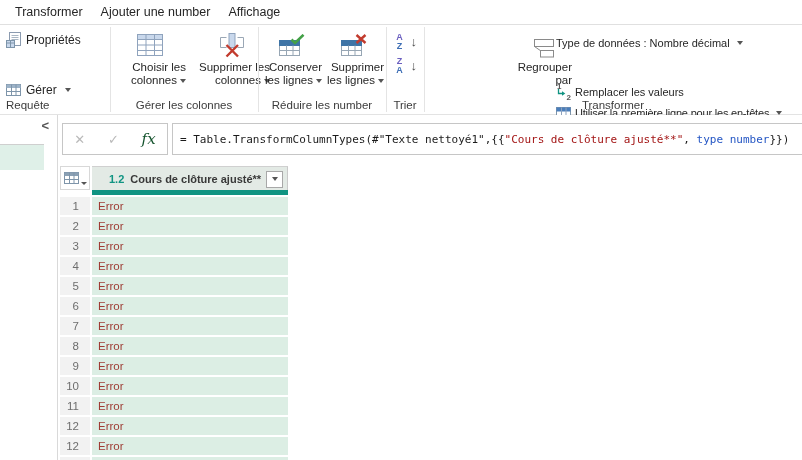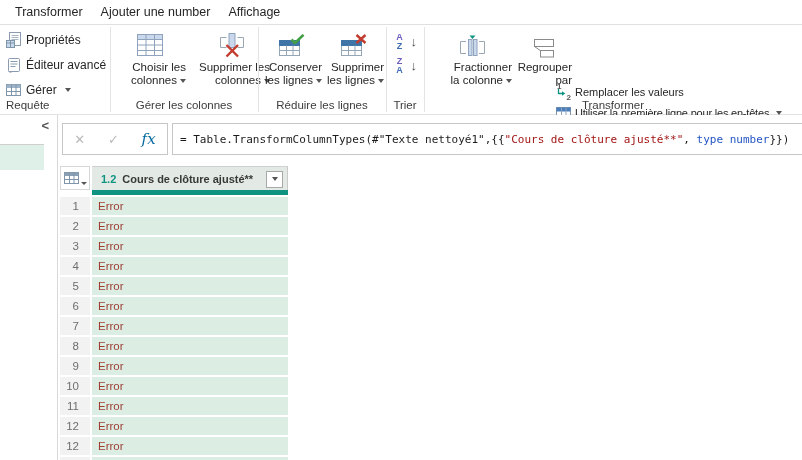--- a/index.html
+++ b/index.html
@@ -41,32 +41,32 @@
   .content{position:absolute;top:115px;left:0;width:802px;height:345px;background:#fff;}
   .left-pane{position:absolute;left:0;top:0;width:58px;height:345px;border-right:1px solid #d9d9d9;background:#fff;}
   .collapse-btn{position:absolute;right:8px;top:3px;font-size:13px;font-weight:bold;color:#555;cursor:default;}
   .query-item{position:absolute;left:0;top:29px;width:44px;height:26px;background:#dff0e8;border-top:1px solid #cfcfcf;}
   .main{position:absolute;left:58px;top:0;width:744px;height:345px;overflow:hidden;}
 
   
   .fxbox{position:absolute;left:4px;top:8px;width:106px;height:32px;border:1px solid #c6c6c6;background:#fff;
     display:flex;align-items:center;justify-content:space-around;}
   .fx-cancel,.fx-check{color:#b9b9b9;font-size:13px;font-weight:bold;cursor:default;}
-  .fx-fn{font-family:"DejaVu Serif","Liberation Serif",serif;font-style:italic;font-size:15px;color:#0369a1;cursor:default;}
+  .fx-fn{font-family:"DejaVu Serif","Liberation Serif",serif;font-style:italic;font-size:15px;color:#14532d;cursor:default;}
   .formula-box{position:absolute;left:114px;top:8px;width:642px;height:32px;border:1px solid #c6c6c6;background:#fff;
     display:flex;align-items:center;padding-left:7px;
     font-family:"DejaVu Sans Mono","Liberation Mono",monospace;font-size:11px;white-space:pre;overflow:hidden;}
   .seg-plain{color:#1b1b1b}.seg-string{color:var(--string-red)}.seg-keyword{color:var(--keyword-blue)}
 
   
   .corner-cell{position:absolute;left:2px;top:51px;width:30px;height:24px;background:#fff;border:1px solid #d8d8d8;
     display:flex;align-items:center;justify-content:center;gap:2px;}
   .corner-caret{width:0;height:0;border-left:3px solid transparent;border-right:3px solid transparent;border-top:3.5px solid #555;align-self:flex-end;margin-bottom:4px;}
   .col-header{position:absolute;left:34px;top:51px;width:196px;height:24px;background:#e3eae5;
-    border-top:1px solid #d0d0d0;border-right:1px solid #c9c9c9;display:flex;align-items:center;padding-left:9px;cursor:default;}
+    border-top:1px solid #d0d0d0;border-right:1px solid #c9c9c9;display:flex;align-items:center;padding-left:17px;cursor:default;}
   .type-badge{color:var(--accent);font-weight:bold;font-size:11px;margin-right:6px;}
   .col-name{font-weight:bold;font-size:11px;color:#383838;white-space:nowrap;}
   .filter-btn{position:absolute;right:4px;top:3.5px;width:17px;height:17px;background:#fff;border:1px solid #a8a8a8;
     display:flex;align-items:center;justify-content:center;cursor:default;}
   .teal-bar{position:absolute;left:34px;top:75px;width:196px;height:5px;background:var(--accent);}
   .rows{position:absolute;left:2px;top:82px;}
   .row{display:flex;height:18px;margin-bottom:2px;}
   .rownum{width:30px;background:#f2f2f2;color:#6e6e6e;font-size:11.5px;display:flex;align-items:center;justify-content:flex-end;padding-right:11px;cursor:default;}
   .rowgap{width:2px;background:#fff;}
   .cell{width:196px;background:var(--cell-green);color:var(--error-red);font-size:11.5px;display:flex;align-items:center;padding-left:6px;cursor:default;}
@@ -88,30 +88,20 @@
           <rect x="3.5" y="0.5" width="11" height="13" fill="#fff" stroke="#8b9bb0"></rect>
           <line x1="5.5" y1="3.5" x2="12.5" y2="3.5" stroke="#aab7c4"></line>
           <line x1="5.5" y1="5.5" x2="12.5" y2="5.5" stroke="#aab7c4"></line>
           <line x1="5.5" y1="7.5" x2="12.5" y2="7.5" stroke="#aab7c4"></line>
           <rect x="0.5" y="8.5" width="8" height="7" fill="#c9d8ec" stroke="#7e95aa"></rect>
           <line x1="0.5" y1="11" x2="8.5" y2="11" stroke="#7e95aa"></line>
           <line x1="4.5" y1="8.5" x2="4.5" y2="15.5" stroke="#7e95aa"></line>
         </svg>
       <span>Propriétés</span>
     </div>
-    <div class="small-btn" style="top:30px;">
-      <svg width="15" height="16">
-          <rect x="2.5" y="1.5" width="11" height="13" rx="1" fill="#fff" stroke="#8b9bb0"></rect>
-          <line x1="4.5" y1="4.5" x2="11.5" y2="4.5" stroke="#8b9bb0"></line>
-          <line x1="4.5" y1="7" x2="11.5" y2="7" stroke="#8b9bb0"></line>
-          <line x1="4.5" y1="9.5" x2="9.5" y2="9.5" stroke="#8b9bb0"></line>
-          <path d="M2.5 14.5 q2 1.5 4 0" fill="none" stroke="#8b9bb0"></path>
-        </svg>
-      <span>Éditeur avancé</span>
-    </div>
     <div class="small-btn" style="top:55px;">
       <svg width="15" height="12">
           <rect x="0.5" y="0.5" width="14" height="11" fill="#fff" stroke="#7e95aa"></rect>
           <rect x="0.5" y="0.5" width="14" height="3.5" fill="#9db3c8"></rect>
           <line x1="5.5" y1="0.5" x2="5.5" y2="11.5" stroke="#7e95aa"></line>
           <line x1="10" y1="0.5" x2="10" y2="11.5" stroke="#7e95aa"></line>
           <line x1="0.5" y1="7.5" x2="14.5" y2="7.5" stroke="#7e95aa"></line>
         </svg>
       <span>Gérer</span>
       <span class="caret"></span>
@@ -173,65 +163,56 @@
             <rect x="1.5" y="6.5" width="20" height="5" fill="#3e74a6" stroke="#3e74a6"></rect>
             <line x1="8.5" y1="11.5" x2="8.5" y2="21.5" stroke="#97a6b4"></line>
             <line x1="15" y1="11.5" x2="15" y2="21.5" stroke="#97a6b4"></line>
             <line x1="1.5" y1="16.5" x2="21.5" y2="16.5" stroke="#97a6b4"></line>
             <path d="M16.5 1 L25.5 9 M25.5 1 L16.5 9" stroke="#c23b2e" stroke-width="2.4" fill="none"></path>
           </svg>
         </div>
       <div>Supprimer</div>
       <div><span>les lignes</span><span class="caret"></span></div>
     </div>
-    <div class="group-label">Réduire les lignes</div>
+    <div class="group-label">Réduire les number</div>
   </div>
   <div class="vsep" style="left:386px;"></div>
 
   <div class="rgroup" style="left:386px;width:38px;">
     <div class="sort-btn" style="left:8px;top:8px;">
       <span class="sl top">A</span>
       <span class="sl bot">Z</span>
       <span class="sar">↓</span>
     </div>
     <div class="sort-btn" style="left:8px;top:32px;">
       <span class="sl top">Z</span>
       <span class="sl bot">A</span>
       <span class="sar">↓</span>
     </div>
     <div class="group-label">Trier</div>
   </div>
   <div class="vsep" style="left:424px;"></div>
 
   <div class="rgroup" style="left:424px;width:378px;">
-    <div class="big-btn" style="left:8px;width:80px;">
-      <div class="big-ic">
-          <svg width="27" height="23">
-            <polygon points="10.5,0.5 16.5,0.5 13.5,4" fill="#109482"></polygon>
-            <path d="M7 6.5 h-5.5 v12 h5.5" fill="none" stroke="#9aa7b5"></path>
-            <path d="M20 6.5 h5.5 v12 h-5.5" fill="none" stroke="#9aa7b5"></path>
-            <rect x="9.5" y="4.5" width="3.5" height="16" fill="#c9d8ec" stroke="#8fa3bd"></rect>
-            <rect x="14.5" y="4.5" width="3.5" height="16" fill="#c9d8ec" stroke="#8fa3bd"></rect>
-          </svg>
-        </div>
-      <div>Fractionner</div>
-      <div><span>la colonne</span><span class="caret"></span></div>
-    </div>
     <div class="big-btn" style="left:86px;width:62px;">
       <div class="big-ic">
           <svg width="27" height="19">
             <rect x="6.5" y="0.5" width="19" height="7" fill="#fff" stroke="#8a8a8a"></rect>
             <path d="M6.5 7.5 L13 12" stroke="#8a8a8a" fill="none"></path>
             <rect x="12.5" y="11.5" width="13" height="6.5" fill="#fff" stroke="#8a8a8a"></rect>
           </svg>
         </div>
       <div>Regrouper</div>
       <div>par</div>
     </div>
 
+    <div class="stack-row" style="left:132px;top:8px;">
+      <span>Type de données : Nombre décimal</span>
+      <span class="caret"></span>
+    </div>
     <div class="stack-row tight" style="left:132px;top:33px;margin-top:45px;">
       <svg width="15" height="13">
           <rect x="0.5" y="0.5" width="14" height="12" fill="#fff" stroke="#7e95aa"></rect>
           <rect x="0.5" y="0.5" width="14" height="4" fill="#4a7ebb"></rect>
           <line x1="5.5" y1="0.5" x2="5.5" y2="12.5" stroke="#8fa3bd"></line>
           <line x1="10" y1="0.5" x2="10" y2="12.5" stroke="#8fa3bd"></line>
           <line x1="0.5" y1="8.5" x2="14.5" y2="8.5" stroke="#8fa3bd"></line>
         </svg>
       <span>Utiliser la première ligne pour les en-têtes</span>
       <span class="caret"></span>

